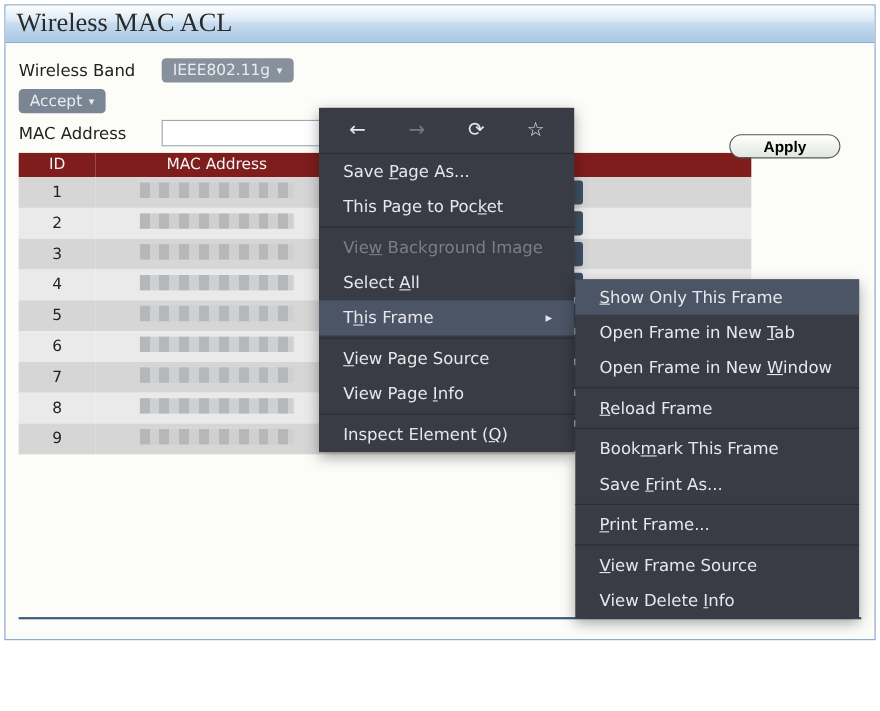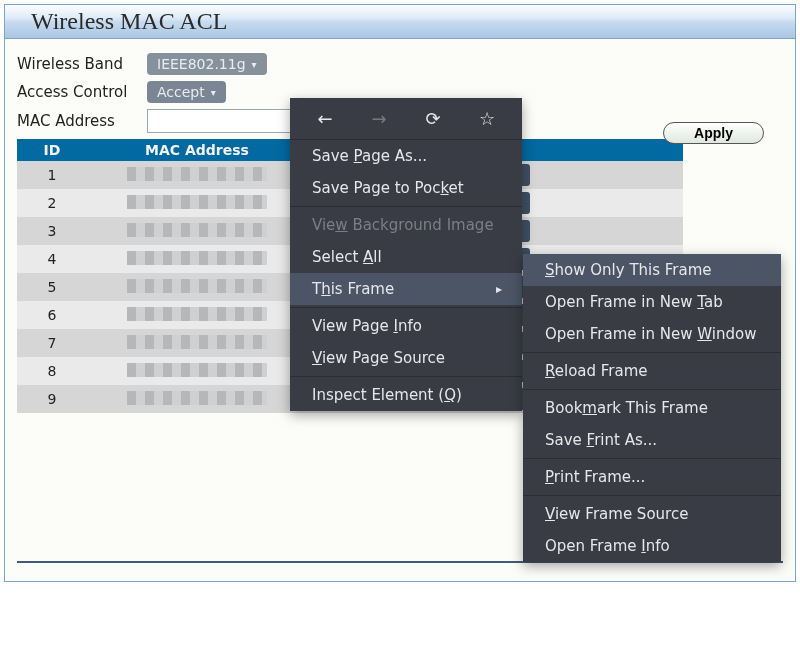--- a/index.html
+++ b/index.html
@@ -1,27 +1,27 @@
 <!DOCTYPE html>
 <html><head>
 <meta charset="utf-8">
 <style>
   html,body{margin:0;padding:0;width:800px;height:646px;font-family:"DejaVu Sans","Liberation Sans",Arial,sans-serif;background:#fff;overflow:hidden}
   .panel{border:1px solid #7fa4c9;margin:4px;background:#fcfcf8}
-  .panel-h{background:linear-gradient(#fdfeff 0%,#dceaf7 40%,#c8dcef 50%,#a8c6e4 100%);border-bottom:1px solid #7fa4c9;padding:3px 26px;font-family:Georgia,"Times New Roman",serif;font-size:24px;color:#2a2a2a;border-top-left-radius:4px;border-top-right-radius:4px}
+  .panel-h{background:linear-gradient(#fdfeff 0%,#dceaf7 40%,#c8dcef 50%,#a8c6e4 100%);border-bottom:1px solid #7fa4c9;padding:3px 10px;font-family:Georgia,"Times New Roman",serif;font-size:24px;color:#2a2a2a;border-top-left-radius:4px;border-top-right-radius:4px}
   .panel-b{padding:14px 12px 18px 12px}
   .form-row{display:flex;align-items:center;margin-bottom:6px;font-size:15px;color:#222}
   .form-lab{width:130px}
   .fake-sel{background:#7a8693;color:#e8ebef;border-radius:4px;padding:3px 10px;font-size:14px;display:inline-flex;align-items:center;gap:6px}
   .fake-sel.dis{opacity:.9}
   .chev{font-size:10px}
   .mac-input{width:160px;height:20px;border:1px solid #9aa;background:#fff;font-size:13px;padding:1px 3px}
   .apply-btn{background:linear-gradient(#fff,#dfe7e0);border:1px solid #555;border-radius:12px;padding:2px 30px;font-size:14px;font-weight:bold;color:#000;position:absolute;right:36px;top:122px}
   table{border-collapse:collapse;width:666px;font-size:14px;margin-top:6px}
-  thead th{background:#0369a1;color:#f3f3f3;font-weight:bold;padding:3px 0;font-size:14px}
+  thead th{background:#7f1d1d;color:#f3f3f3;font-weight:normal;padding:3px 0;font-size:14px}
   tbody tr:nth-child(odd){background:#d5d6d5}
   tbody tr:nth-child(even){background:#eaeaea}
   tbody td{padding:3px 0;text-align:center;color:#222}
   .id-col{width:70px}
   .mac-col{width:220px}
   .blur{display:inline-block;width:140px;height:14px;background:repeating-linear-gradient(90deg,#b5b7b8 0 9px,#cfd0d1 9px 18px);filter:blur(.2px)}
   .del-btn{background:#3f5064;color:#ececec;border:none;border-radius:3px;padding:3px 18px;font-family:Georgia,serif;font-size:13px}
   .btm-rule{border:0;border-top:2px solid #3f5a7a;margin:148px 0 0 0}
   
   .ctx{position:absolute;background:#393c44;color:#e5e7ea;font-size:15px;box-shadow:0 4px 12px rgba(0,0,0,.35);font-family:"DejaVu Sans",Arial,sans-serif}
@@ -43,21 +43,20 @@
   <div class="panel-h">Wireless MAC ACL</div>
   <div class="panel-b">
     <div class="form-row">
       <div class="form-lab">Wireless Band</div>
       <div class="fake-sel dis">
         <span>IEEE802.11g</span>
         <span class="chev">▾</span>
       </div>
     </div>
     <div class="form-row">
-      <div class="form-lab">Access Control</div>
       <div class="fake-sel">
         <span>Accept</span>
         <span class="chev">▾</span>
       </div>
     </div>
     <div class="form-row">
       <div class="form-lab">MAC Address</div>
       <input class="mac-input" value="" style="">
     </div>
     <button class="apply-btn">Apply</button>
@@ -127,39 +126,39 @@
   <div class="icon-row">
     <span>←</span>
     <span style="opacity:.35">→</span>
     <span>⟳</span>
     <span>☆</span>
   </div>
   <div class="itm">
       <span><span>Save </span><span class="ul">P</span><span>age As...</span></span>
     </div>
   <div class="itm">
-      <span><span>Save Page to Poc</span><span class="ul">k</span><span>et</span></span>
+      <span><span>This Page to Poc</span><span class="ul">k</span><span>et</span></span>
     </div>
   <div class="sep"></div>
   <div class="itm dis">
       <span><span>Vie</span><span class="ul">w</span><span> Background Image</span></span>
     </div>
   <div class="itm">
       <span><span>Select </span><span class="ul">A</span><span>ll</span></span>
     </div>
   <div class="itm hl">
       <span><span>T</span><span class="ul">h</span><span>is Frame</span></span>
       <span class="sub-arrow">▸</span>
     </div>
   <div class="sep"></div>
   <div class="itm">
-      <span><span>View Page </span><span class="ul">I</span><span>nfo</span></span>
+      <span><span></span><span class="ul">V</span><span>iew Page Source</span></span>
     </div>
   <div class="itm">
-      <span><span></span><span class="ul">V</span><span>iew Page Source</span></span>
+      <span><span>View Page </span><span class="ul">I</span><span>nfo</span></span>
     </div>
   <div class="sep"></div>
   <div class="itm">
       <span><span>Inspect Element (</span><span class="ul">Q</span><span>)</span></span>
     </div>
 </div>
 
 <div class="ctx" id="ctx-sub">
   <div class="itm hl">
       <span><span></span><span class="ul">S</span><span>how Only This Frame</span></span>
@@ -183,15 +182,15 @@
     </div>
   <div class="sep"></div>
   <div class="itm">
       <span><span></span><span class="ul">P</span><span>rint Frame...</span></span>
     </div>
   <div class="sep"></div>
   <div class="itm">
       <span><span></span><span class="ul">V</span><span>iew Frame Source</span></span>
     </div>
   <div class="itm">
-      <span><span>Open Frame </span><span class="ul">I</span><span>nfo</span></span>
+      <span><span>View Delete </span><span class="ul">I</span><span>nfo</span></span>
     </div>
 </div>
 
 </body></html>

